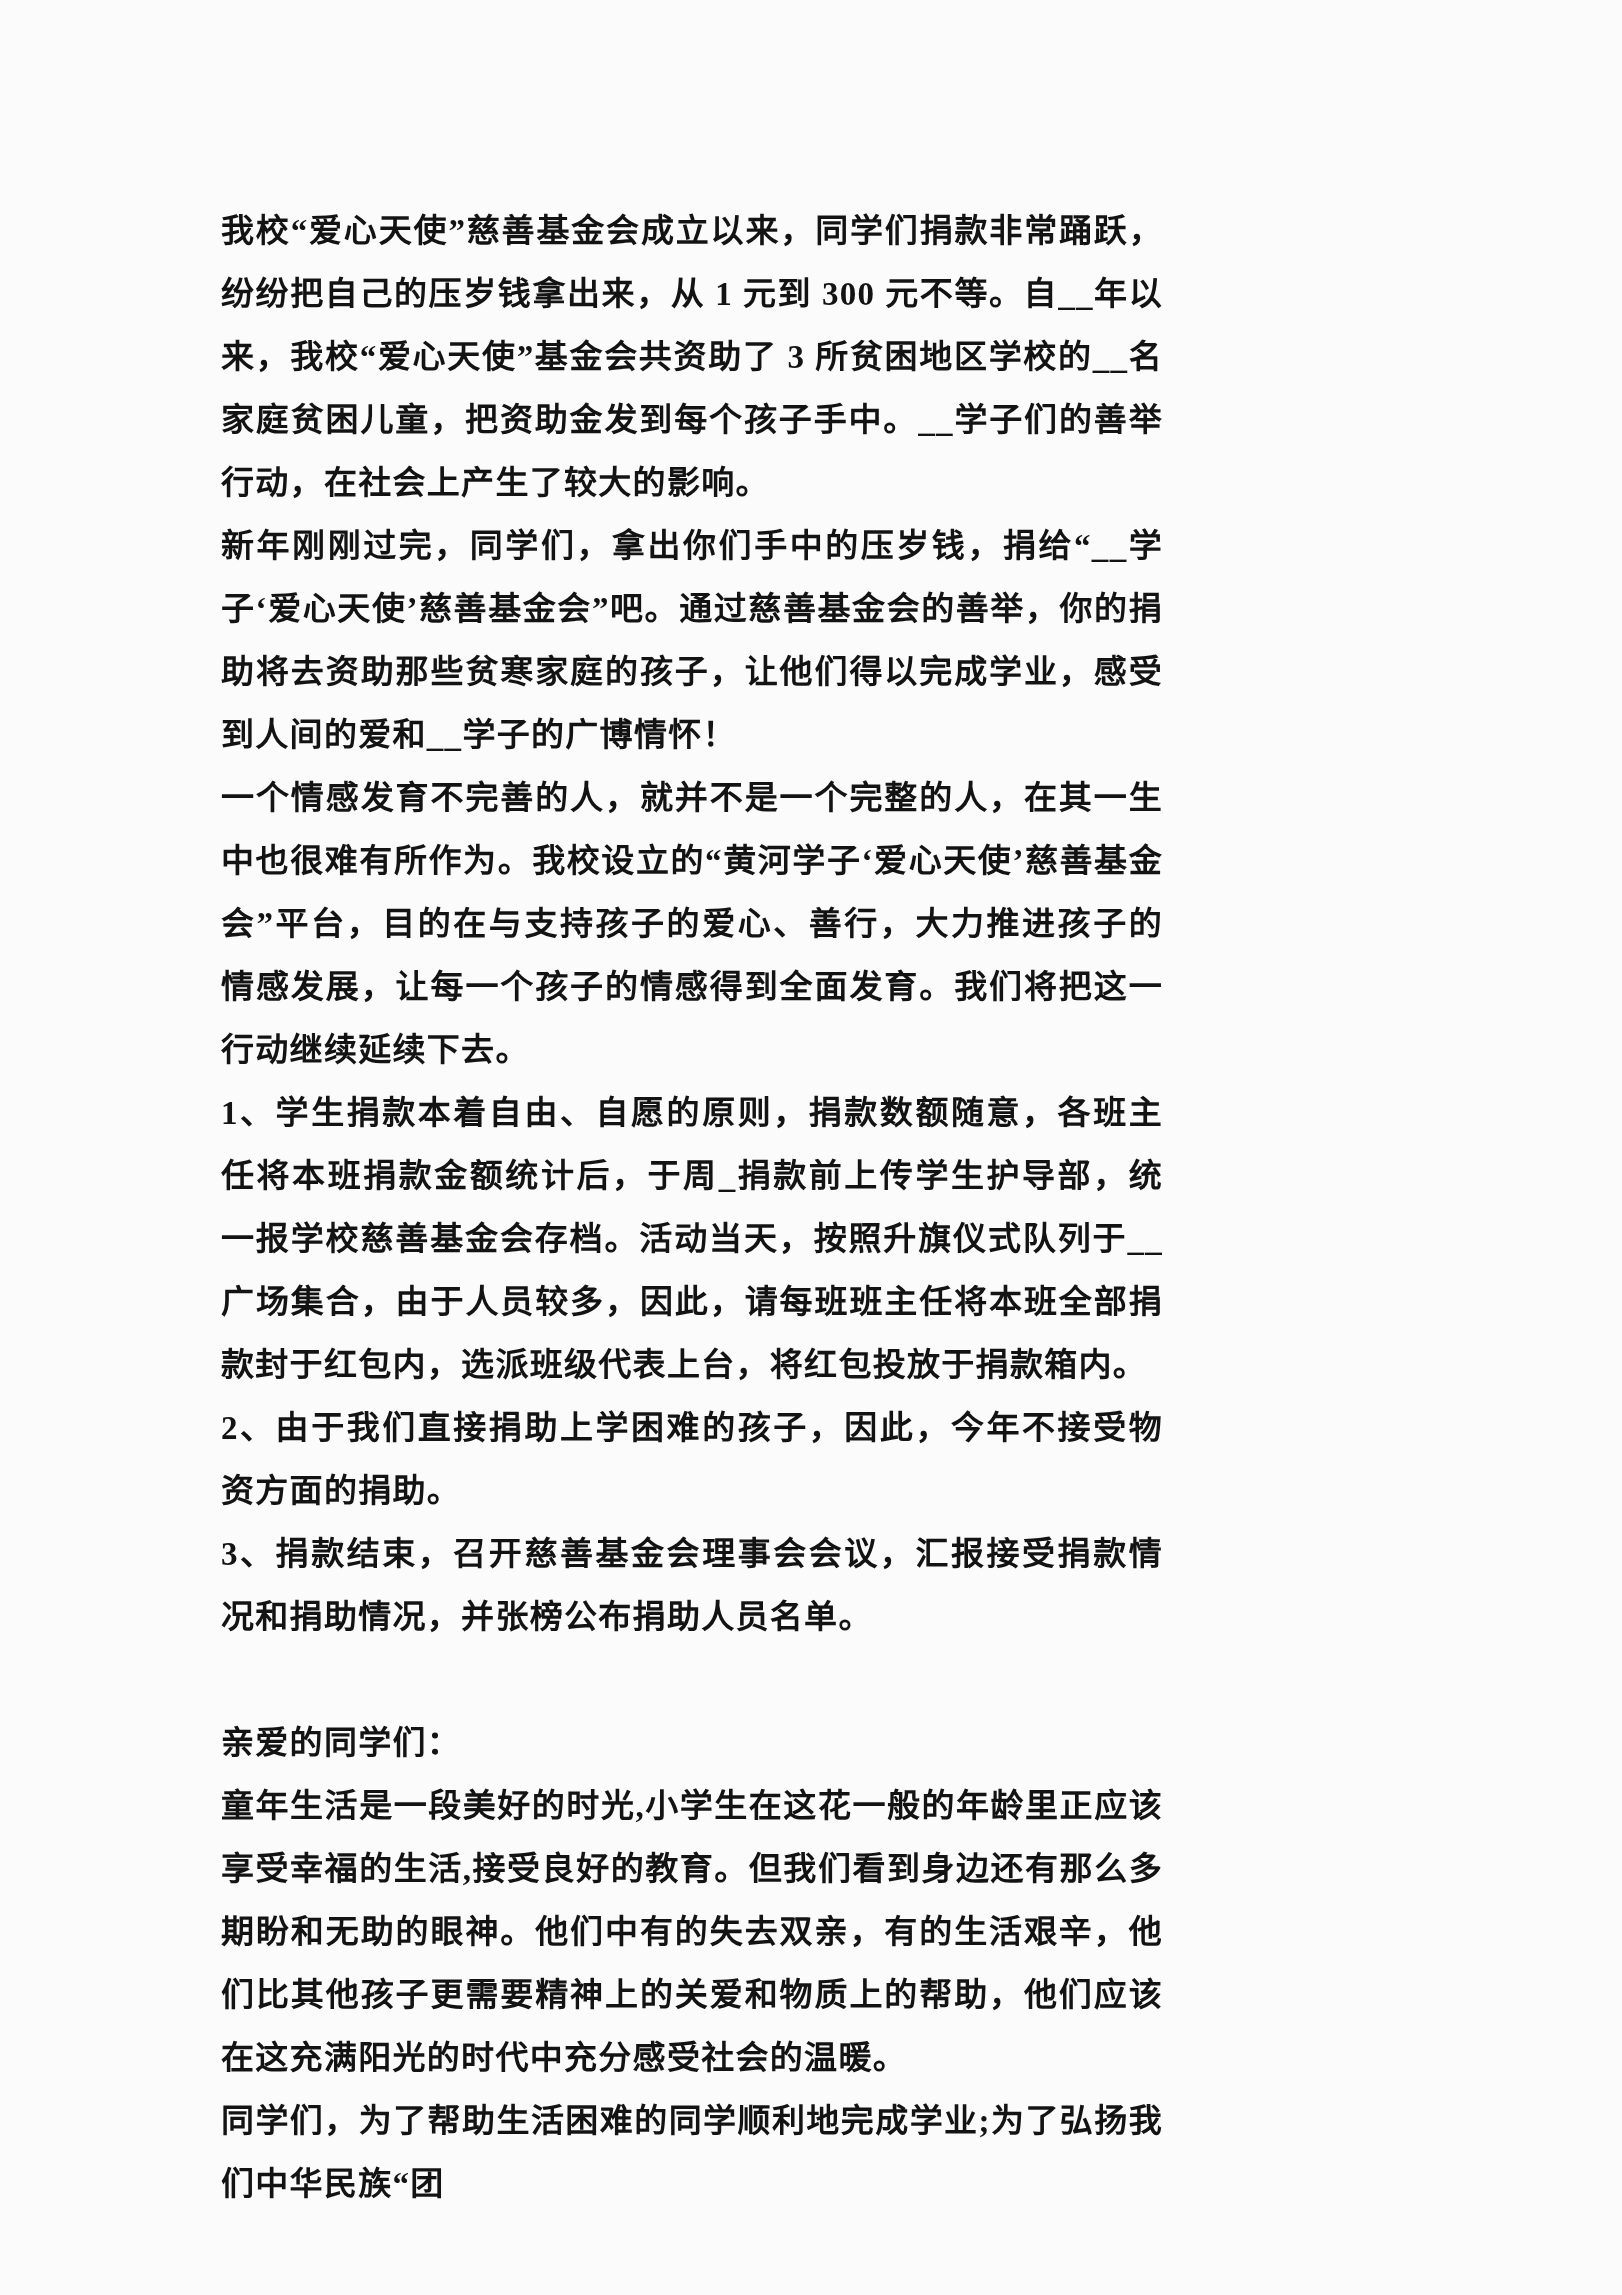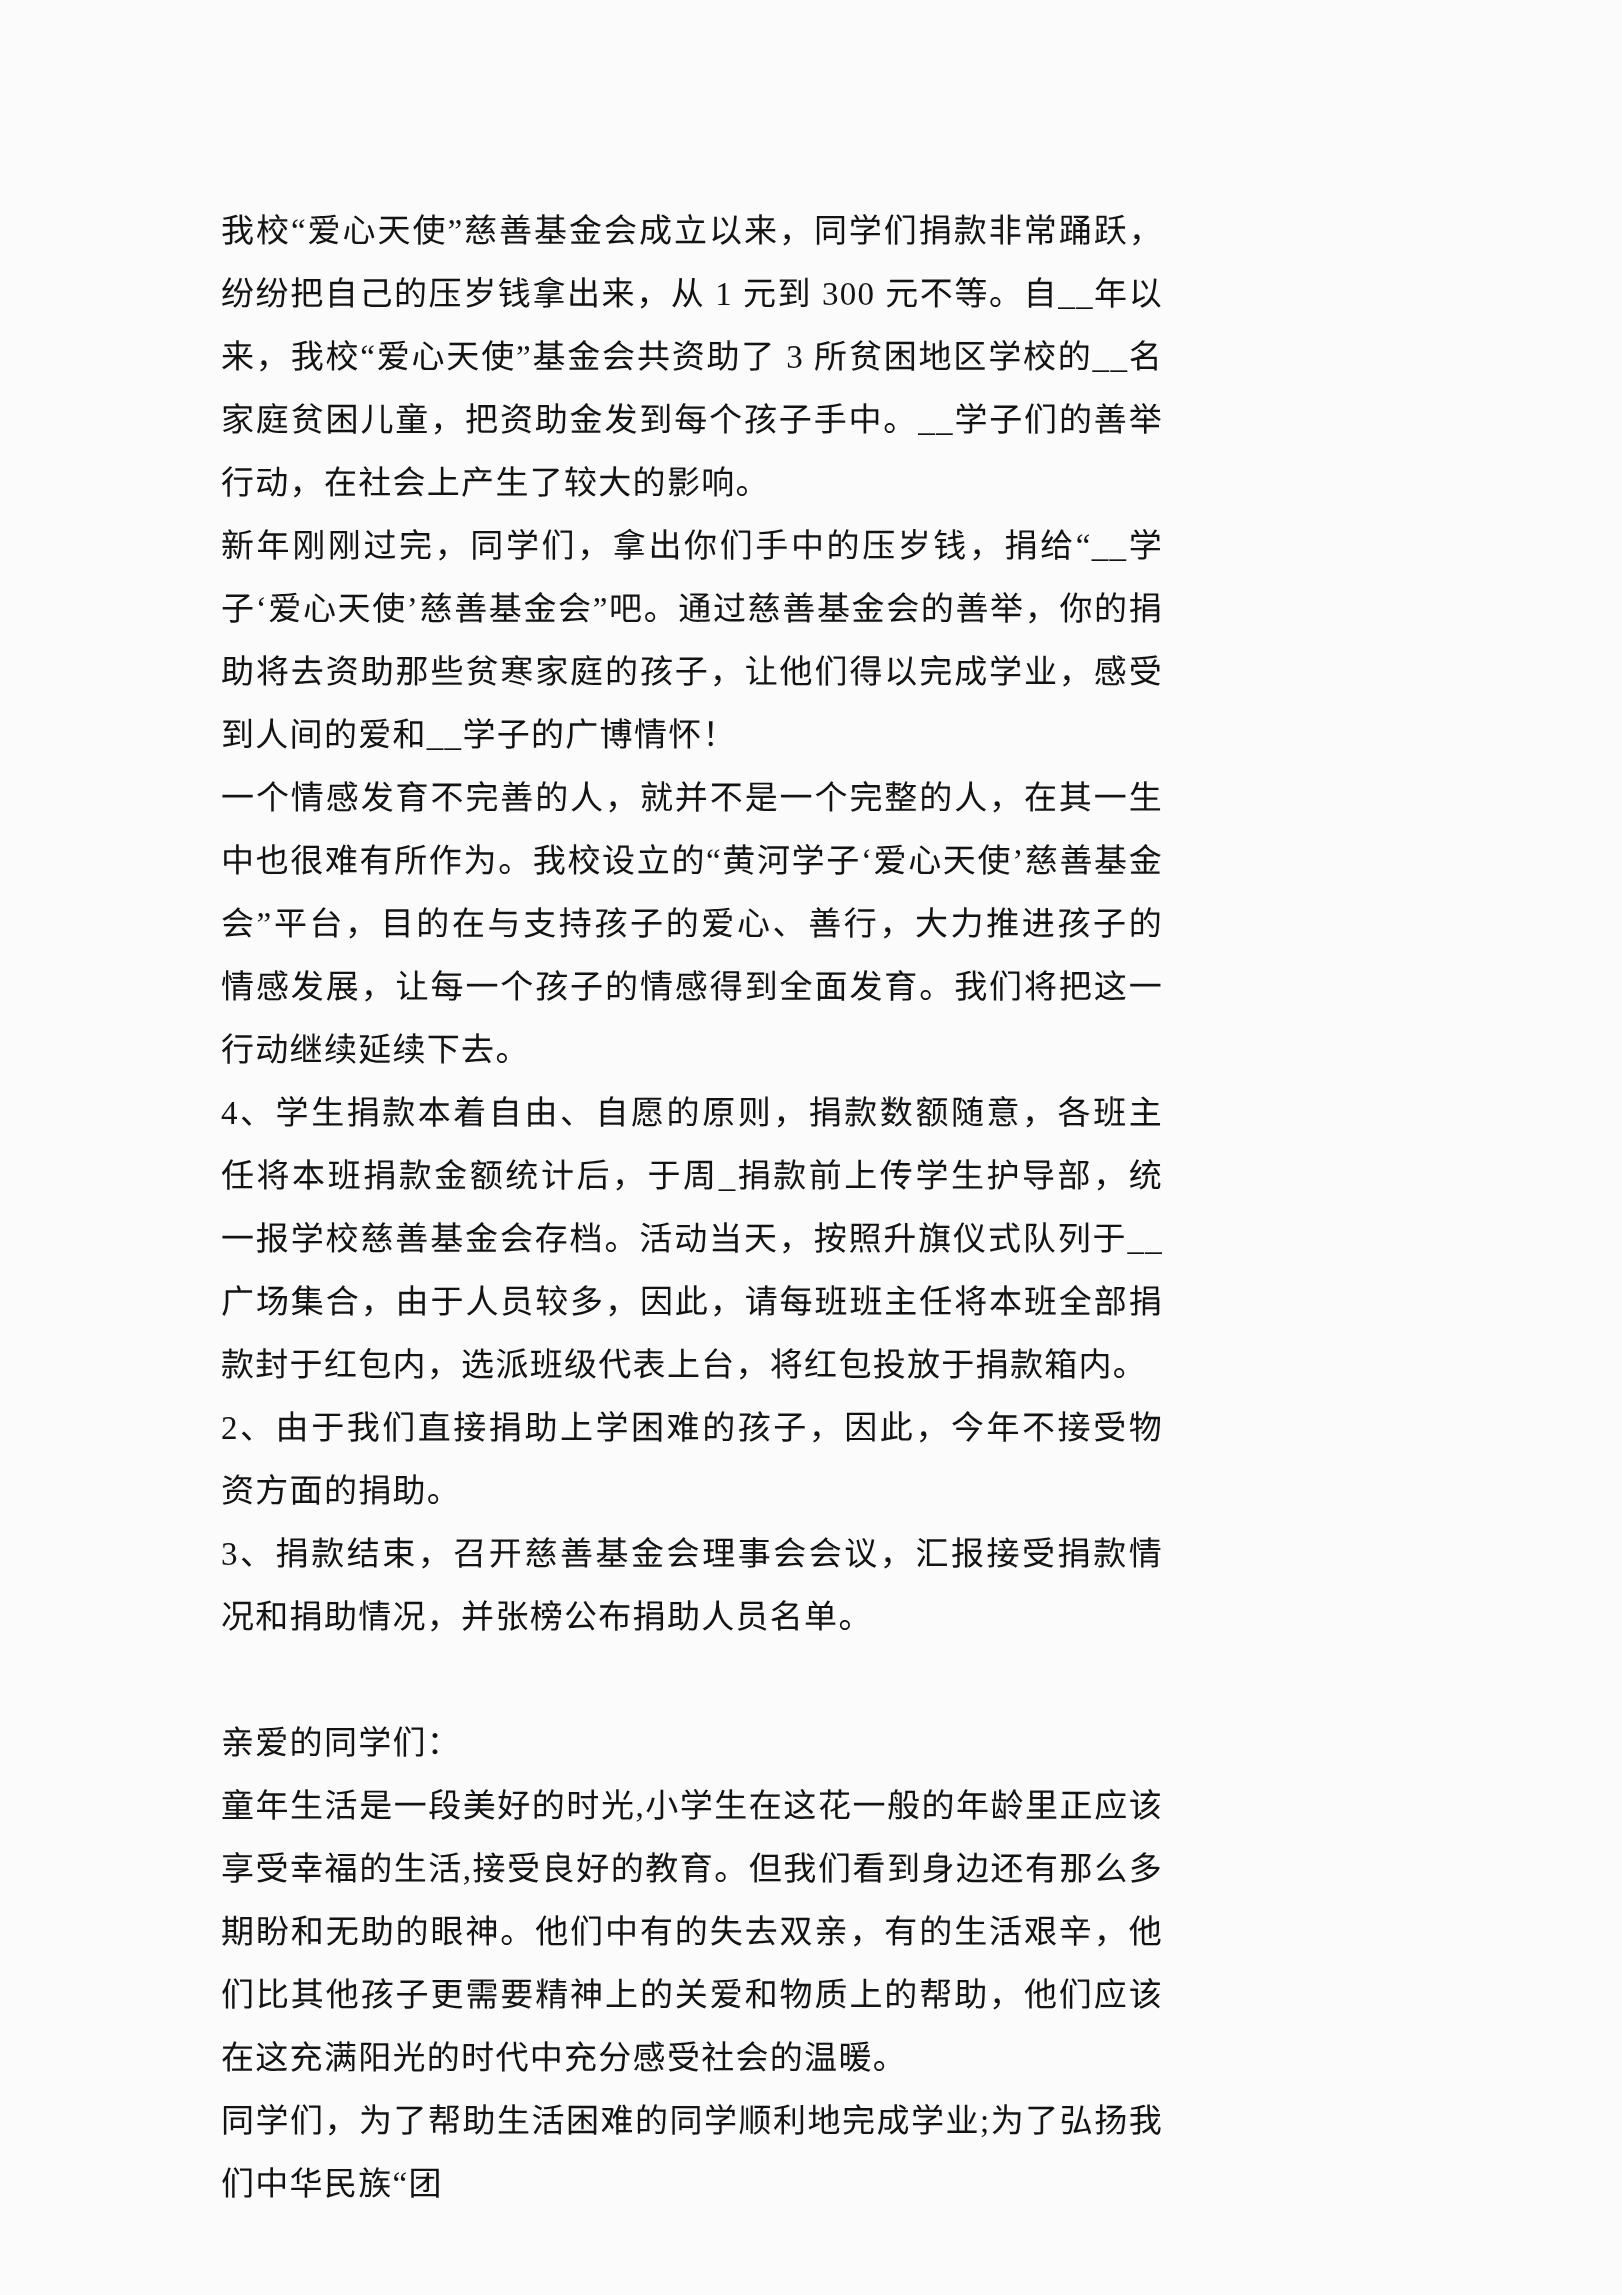--- a/index.html
+++ b/index.html
@@ -17,38 +17,39 @@
     width: 1381px;
     height: 2295px;
     padding: 200px 218px 0 221px;
     font-family: "Liberation Serif", "DejaVu Serif", serif;
     font-size: 33px;
     line-height: 63px;
     letter-spacing: 1.3px;
     color: #131313;
     text-align: justify;
     text-justify: inter-ideograph;
+    font-weight: bold;
   }
   .para {
     margin: 0;
     padding: 0;
     word-break: normal;
   }
   .blank-line {
     height: 63px;
   }
 </style>
 </head>
 <body>
 
 <div class="page">
   <p class="para">我校“爱心天使”慈善基金会成立以来，同学们捐款非常踊跃，纷纷把自己的压岁钱拿出来，从 1 元到 300 元不等。自__年以来，我校“爱心天使”基金会共资助了 3 所贫困地区学校的__名家庭贫困儿童，把资助金发到每个孩子手中。__学子们的善举行动，在社会上产生了较大的影响。</p>
   <p class="para">新年刚刚过完，同学们，拿出你们手中的压岁钱，捐给“__学子‘爱心天使’慈善基金会”吧。通过慈善基金会的善举，你的捐助将去资助那些贫寒家庭的孩子，让他们得以完成学业，感受到人间的爱和__学子的广博情怀！</p>
   <p class="para">一个情感发育不完善的人，就并不是一个完整的人，在其一生中也很难有所作为。我校设立的“黄河学子‘爱心天使’慈善基金会”平台，目的在与支持孩子的爱心、善行，大力推进孩子的情感发展，让每一个孩子的情感得到全面发育。我们将把这一行动继续延续下去。</p>
-  <p class="para">4、学生捐款本着自由、自愿的原则，捐款数额随意，各班主任将本班捐款金额统计后，于周_捐款前上传学生护导部，统一报学校慈善基金会存档。活动当天，按照升旗仪式队列于__广场集合，由于人员较多，因此，请每班班主任将本班全部捐款封于红包内，选派班级代表上台，将红包投放于捐款箱内。</p>
+  <p class="para">1、学生捐款本着自由、自愿的原则，捐款数额随意，各班主任将本班捐款金额统计后，于周_捐款前上传学生护导部，统一报学校慈善基金会存档。活动当天，按照升旗仪式队列于__广场集合，由于人员较多，因此，请每班班主任将本班全部捐款封于红包内，选派班级代表上台，将红包投放于捐款箱内。</p>
   <p class="para">2、由于我们直接捐助上学困难的孩子，因此，今年不接受物资方面的捐助。</p>
   <p class="para">3、捐款结束，召开慈善基金会理事会会议，汇报接受捐款情况和捐助情况，并张榜公布捐助人员名单。</p>
   <div class="blank-line"></div>
   <p class="para">亲爱的同学们：</p>
   <p class="para">童年生活是一段美好的时光,小学生在这花一般的年龄里正应该享受幸福的生活,接受良好的教育。但我们看到身边还有那么多期盼和无助的眼神。他们中有的失去双亲，有的生活艰辛，他们比其他孩子更需要精神上的关爱和物质上的帮助，他们应该在这充满阳光的时代中充分感受社会的温暖。</p>
   <p class="para">同学们，为了帮助生活困难的同学顺利地完成学业;为了弘扬我们中华民族“团</p>
 </div>
 
 
 </body></html>

